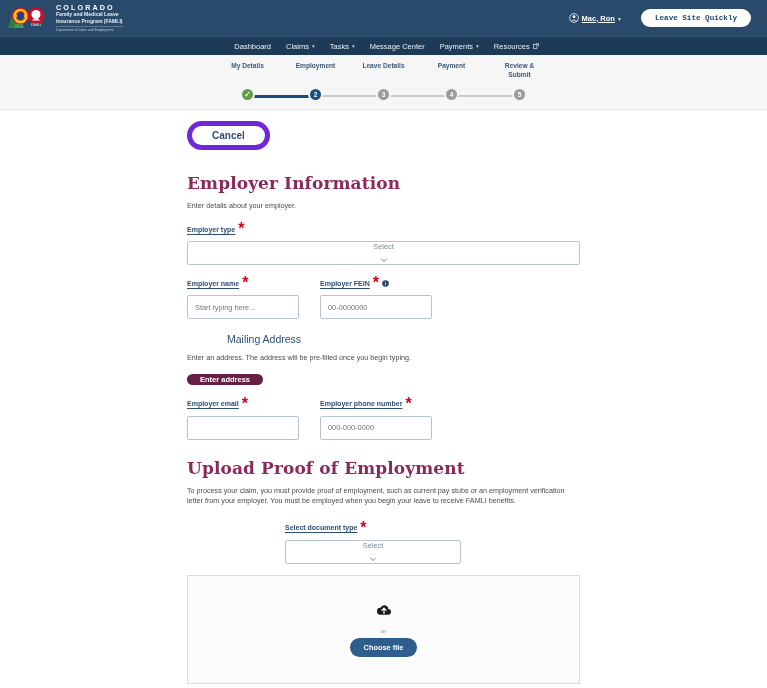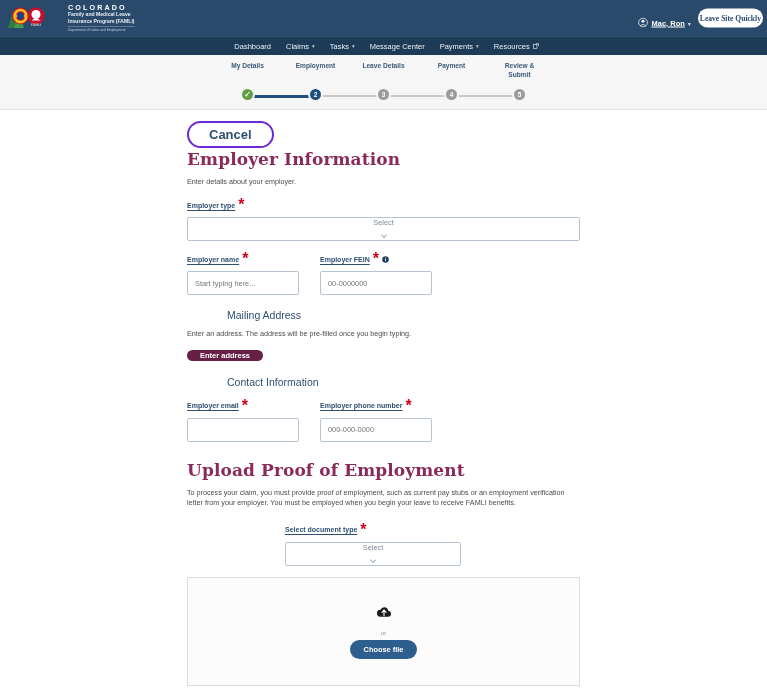--- a/index.html
+++ b/index.html
@@ -14,45 +14,45 @@
   
   .masthead {
     height: 36px;
     background: #2a4a6b;
     display: flex; align-items: center;
     padding: 0 6px 0 4px;
     position: relative;
   }
   .logo-wrap { display: flex; align-items: center; gap: 4px; }
   .logo-mark { width: 48px; height: 30px; flex: none; }
-  .logo-text { line-height: 1.05; color: #ffffff; margin-left: 12px; }
+  .logo-text { line-height: 1.05; color: #ffffff; }
   .logo-text .l1 {
     font-size: 7.2px; letter-spacing: 2.1px; font-weight: bold; color:#fff;
   }
   .logo-text .l2 { font-size: 5.1px; font-weight: bold; color: #e7edf3; margin-top:1px; }
   .logo-text .l3 { font-size: 3.4px; color: #b9c7d6; margin-top: 2px;
                    border-top: 1px solid #5d7794; padding-top: 1.5px; }
 
   .masthead-right {
-    position: absolute; right: 4px; top: 50%; transform: translateY(-50%);
-    display: flex; align-items: flex-end; gap: 7px;
+    position: absolute; right: 16px; top: 50%; transform: translateY(-50%);
+    display: flex; align-items: center; gap: 20px;
   }
   .user-chip {
     display: flex; align-items: center; gap: 3px;
     color: #ffffff; font-size: 7.5px;
   }
   .user-chip .uname { text-decoration: underline; font-weight: bold; }
   .avatar-ic { width: 10px; height: 10px; }
   .caret-sm { font-size: 6px; color: #d4dde6; }
   .leave-btn {
     background: #ffffff; color: #23476b;
     border: none; border-radius: 40px;
     font-size: 7.6px; font-weight: bold;
-    padding: 5px 2px; cursor: pointer;
-    font-family: Liberation Serif, serif;
+    padding: 5px 14px; cursor: pointer;
+    font-family: Liberation Mono, monospace;
     white-space: nowrap;
   }
 
   
   .mainnav {
     height: 19px; background: #1d3a57;
     display: flex; align-items: center; justify-content: center;
     gap: 15px;
     border-top: 1px solid #30506f;
     padding-left: 6px;
@@ -102,30 +102,30 @@
   }
   .check-glyph { font-size: 8px; line-height: 1; }
 
   
   .page {
     width: 393px; margin: 0 auto; padding-top: 11px;
     position: relative;
   }
   .btn-pill-outline {
     display: inline-flex; align-items: center; justify-content: center;
-    border: 2px solid #6d28d9; background: #fff;
+    border: 5px solid #6d28d9; background: #fff;
     color: #2e4f72; border-radius: 40px;
-    font-size: 13px; font-weight: bold;
+    font-size: 10px; font-weight: bold;
     padding: 4px 20px; cursor: pointer;
     font-family: "Liberation Sans", sans-serif;
   }
   h1.section-title {
     font-family: "DejaVu Serif", serif;
     color: #8a2a5b; font-weight: bold;
-    font-size: 17px; margin-top: 1px; letter-spacing: 0.1px;
+    font-size: 17px; margin-top: 23px; letter-spacing: 0.1px;
   }
   h1.section-title.upload { margin-top: 18px; }
   .sub-copy { font-size: 7.2px; color: #4a4a4a; margin-top: 8px; line-height: 1.45;}
   h2.sub-head {
     font-size: 10.5px; color: #2e4f72; font-weight: normal;
     margin-top: 14px; font-family: "Liberation Sans", sans-serif; margin-left: 40px;
   }
   .field-label {
     font-size: 7px; color: #2e4f72; font-weight: bold;
     text-decoration: underline; text-underline-offset: 1.5px;
@@ -319,21 +319,20 @@
       <input class="ctl" placeholder="00-0000000" style="">
     </div>
   </div>
 
   
   <h2 class="sub-head">Mailing Address</h2>
   <div class="sub-copy">Enter an address. The address will be pre-filled once you begin typing.</div>
   <button class="btn-solid-maroon">Enter address</button>
 
   
-  <h2 class="sub-head">Contact Information</h2>
   <div class="two-col">
     <div class="w-half">
       <div class="label-row">
         <span class="field-label">Employer email</span>
           <span class="req">*</span>
       </div>
       <input class="ctl" value="" style="">
     </div>
     <div class="w-half">
       <div class="label-row">

